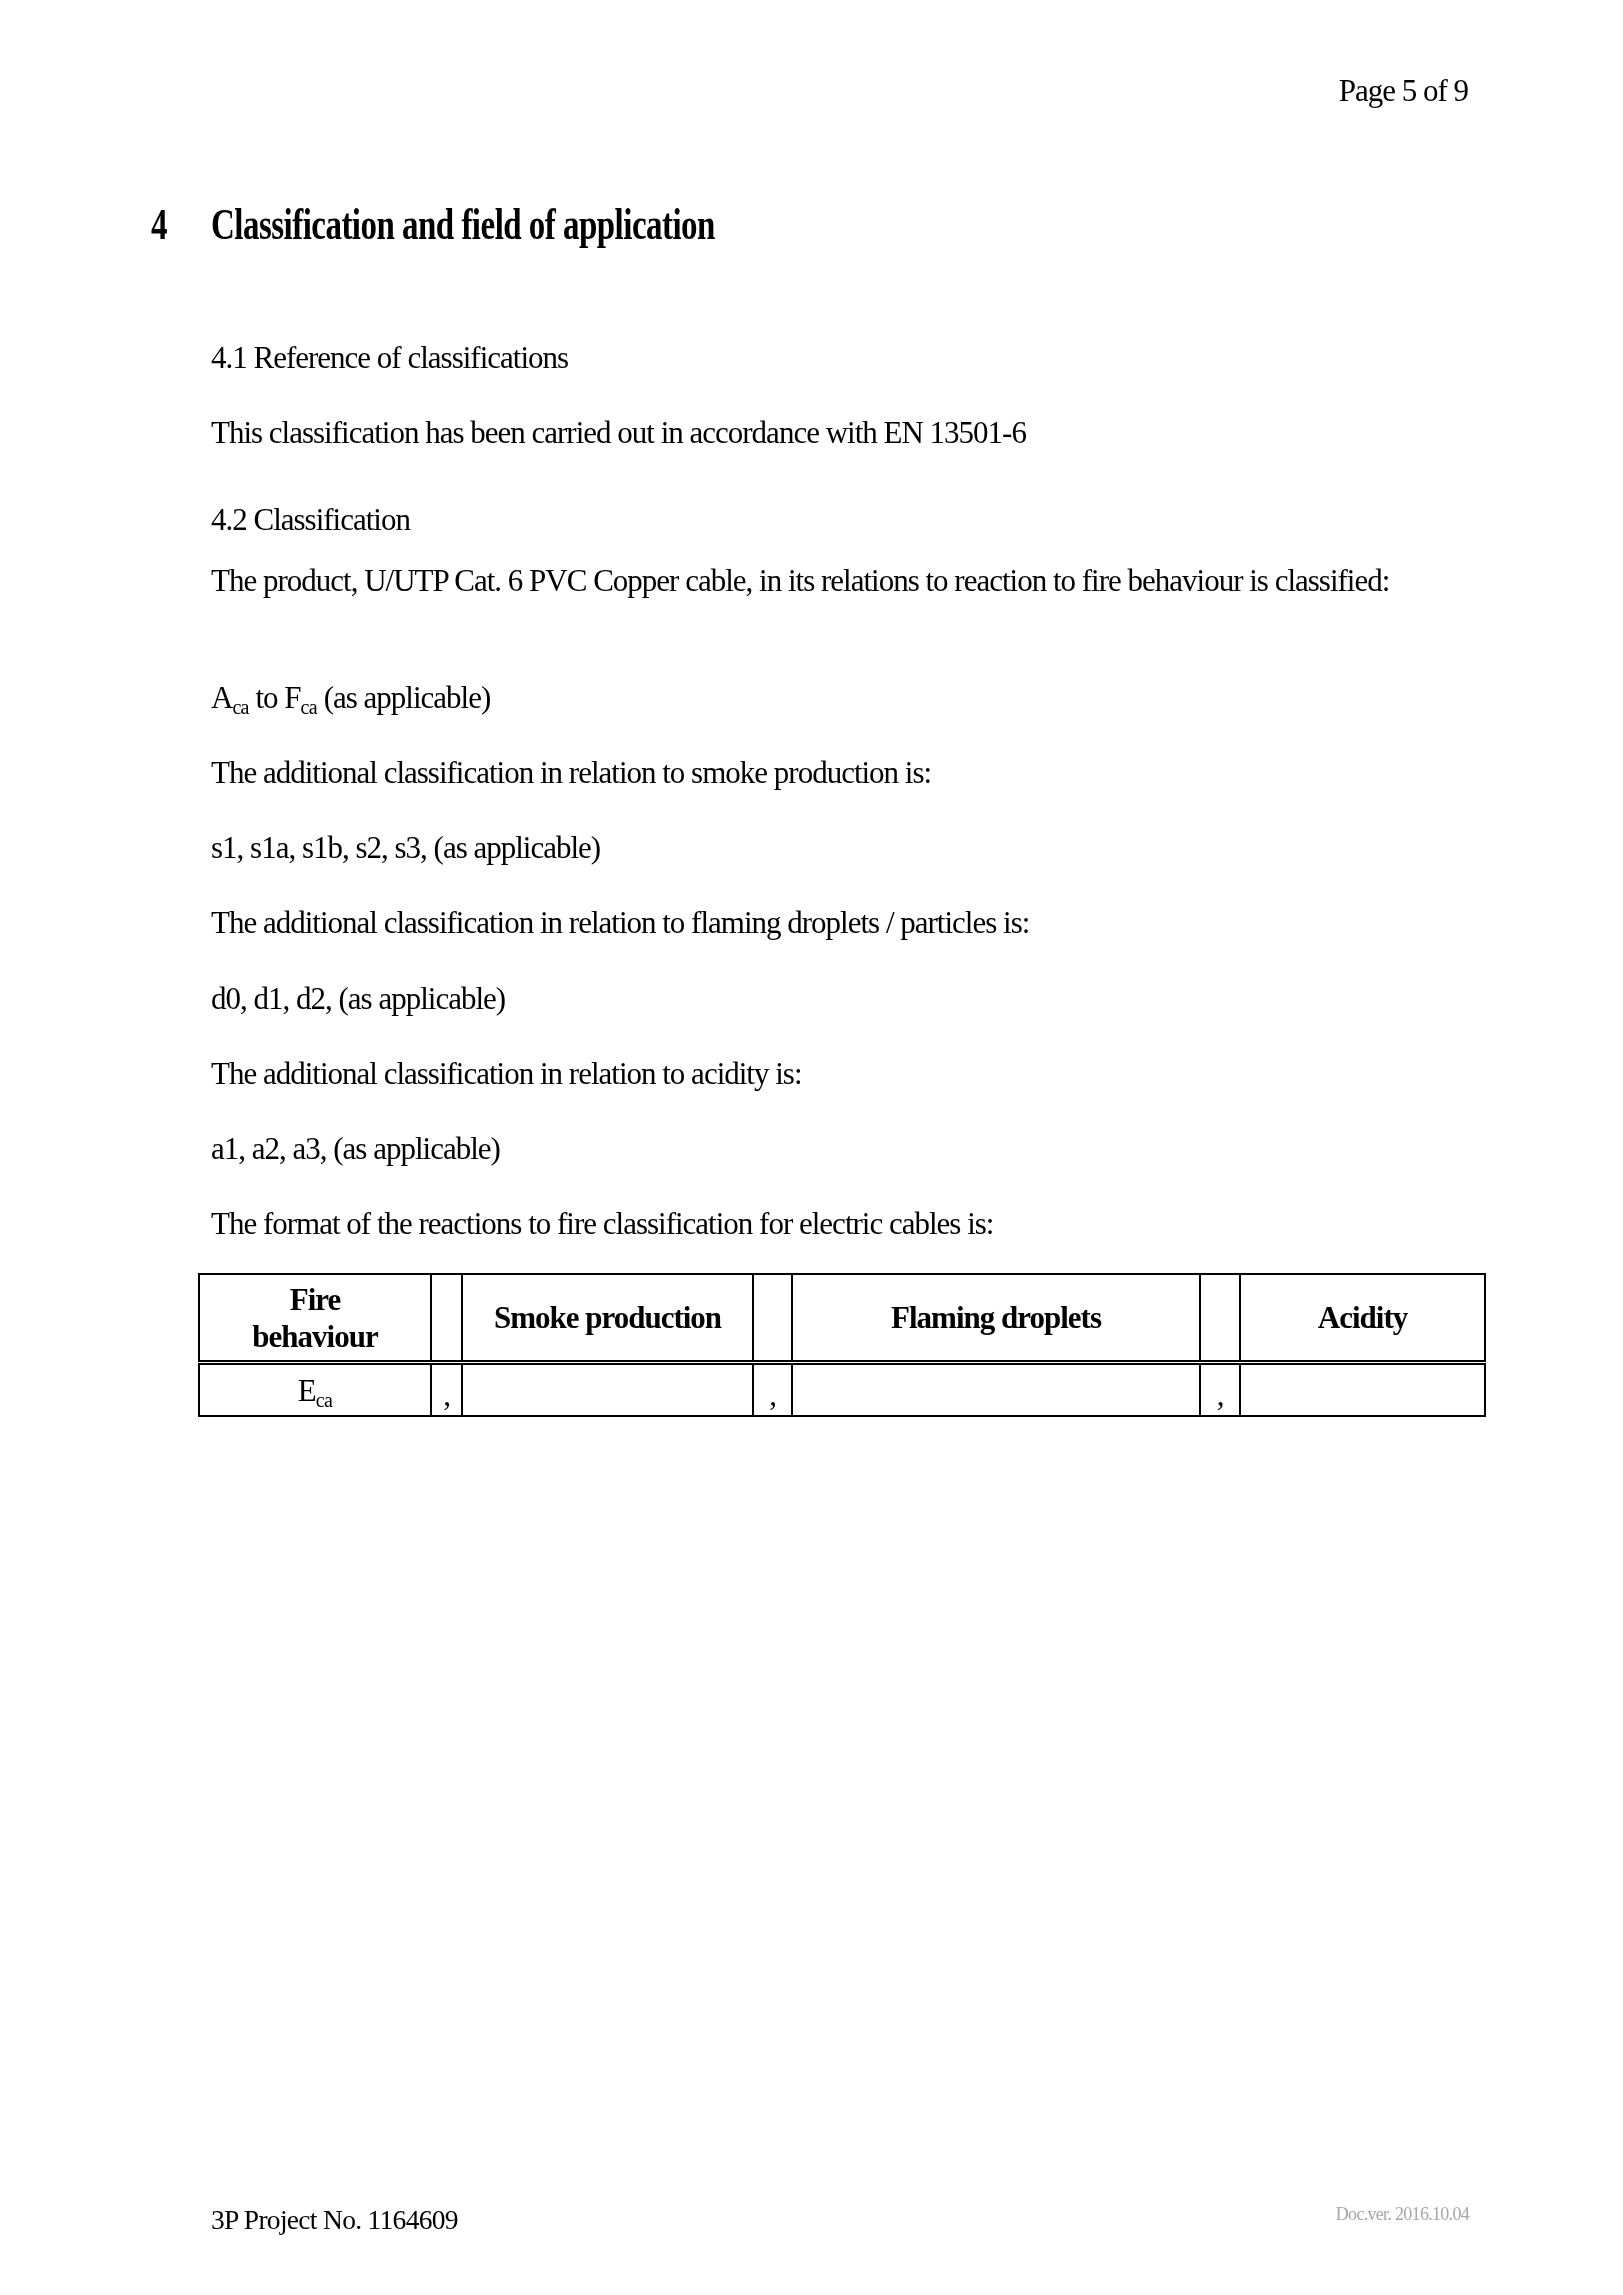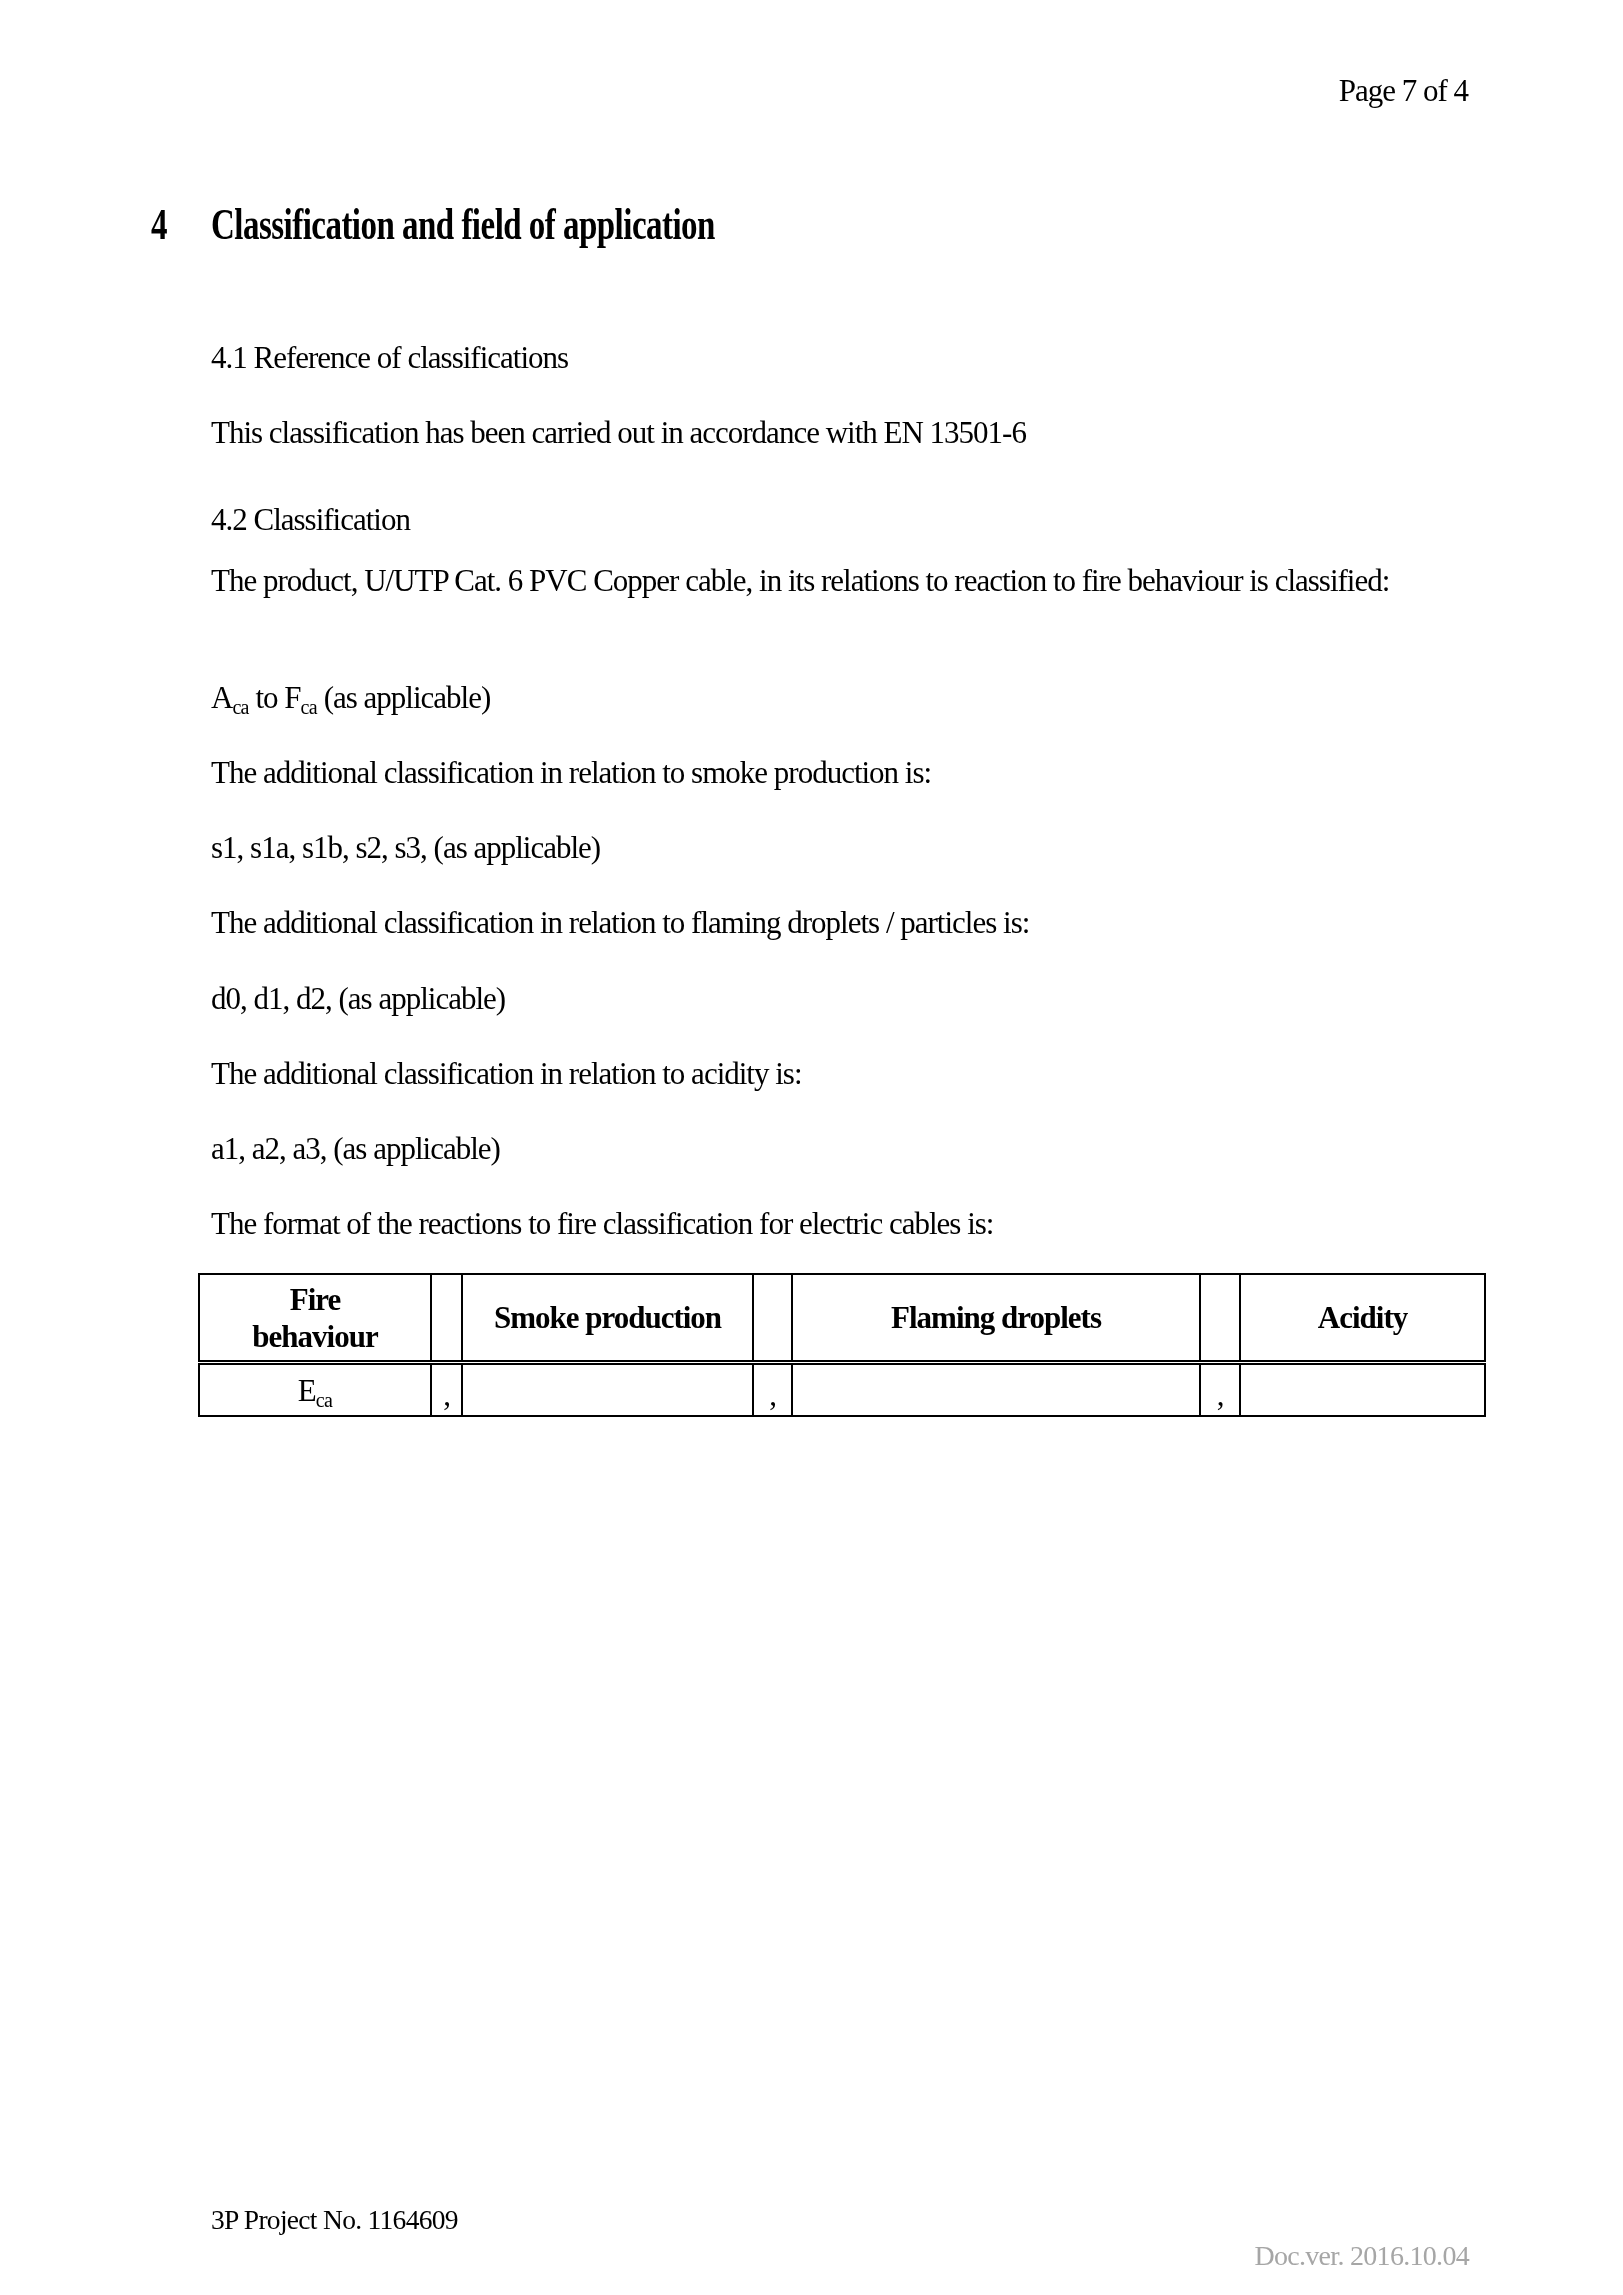--- a/index.html
+++ b/index.html
@@ -101,33 +101,32 @@
     left: 211px;
     top: 2204px;
     font-size: 27.5px;
     letter-spacing: -0.7px;
     white-space: nowrap;
   }
   .footer-right {
     position: absolute;
     right: 154px;
     top: 2204px;
-    font-size: 28px;
+    font-size: 18px;
     letter-spacing: -0.7px;
     white-space: nowrap;
     color: #a6a6a6;
-    margin-top: 36px;
   }
 </style>
 </head>
 <body>
 
 <div class="page">
 
-  <div class="page-number">Page 7 of 4</div>
+  <div class="page-number">Page 5 of 9</div>
 
   <h1 class="h1"><span class="h1-num">4</span><span>Classification and field of application</span></h1>
 
   <div class="abs subhead" style="top:339px">4.1 Reference of classifications</div>
 
   <div class="abs" style="top:414px">This classification has been carried out in accordance with EN 13501-6</div>
 
   <div class="abs subhead" style="top:501px">4.2 Classification</div>
 
   <div class="abs justified" style="top:559px">The product, U/UTP Cat. 6 PVC Copper cable, in its relations to reaction to fire behaviour is classified:</div>

